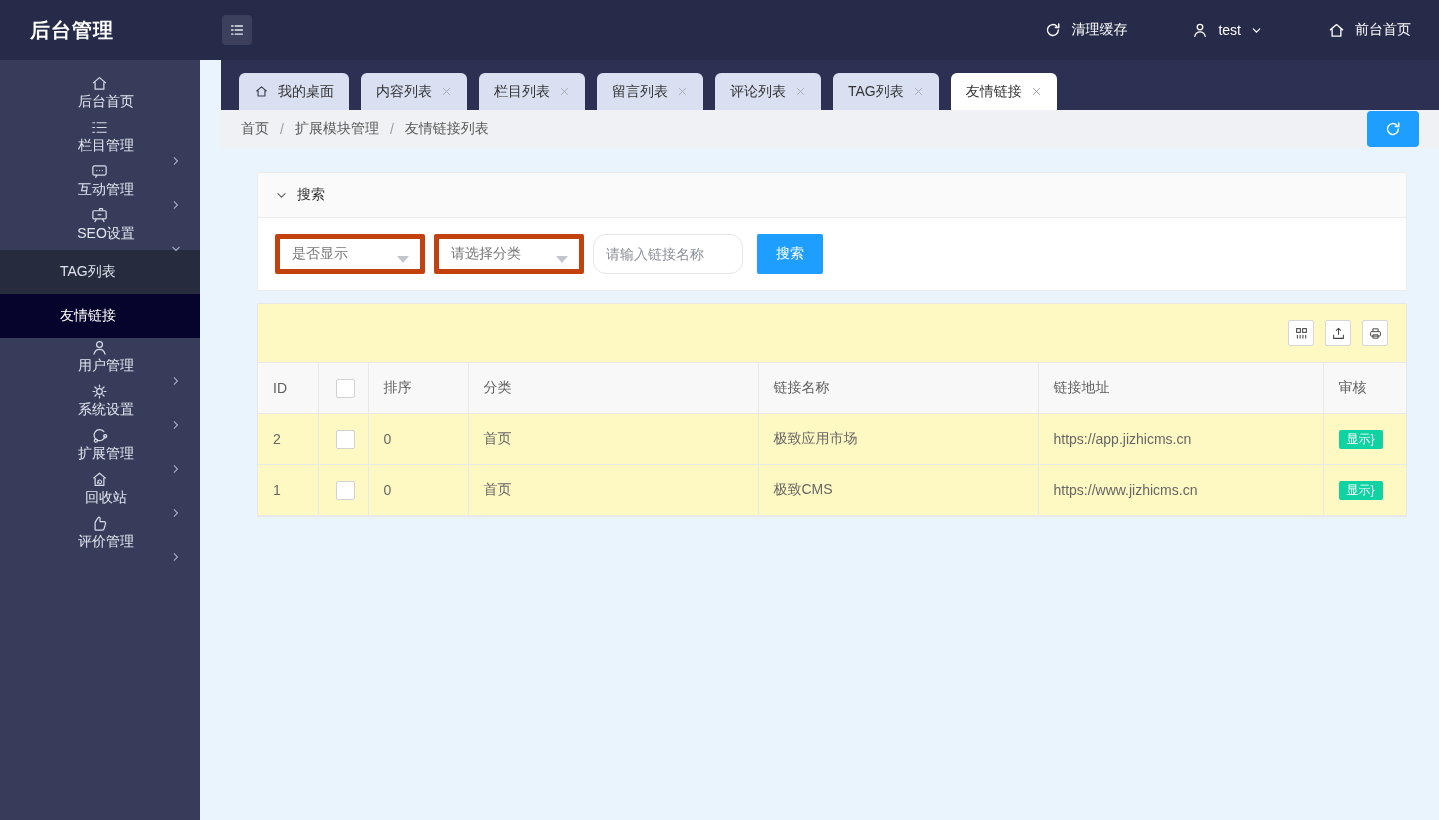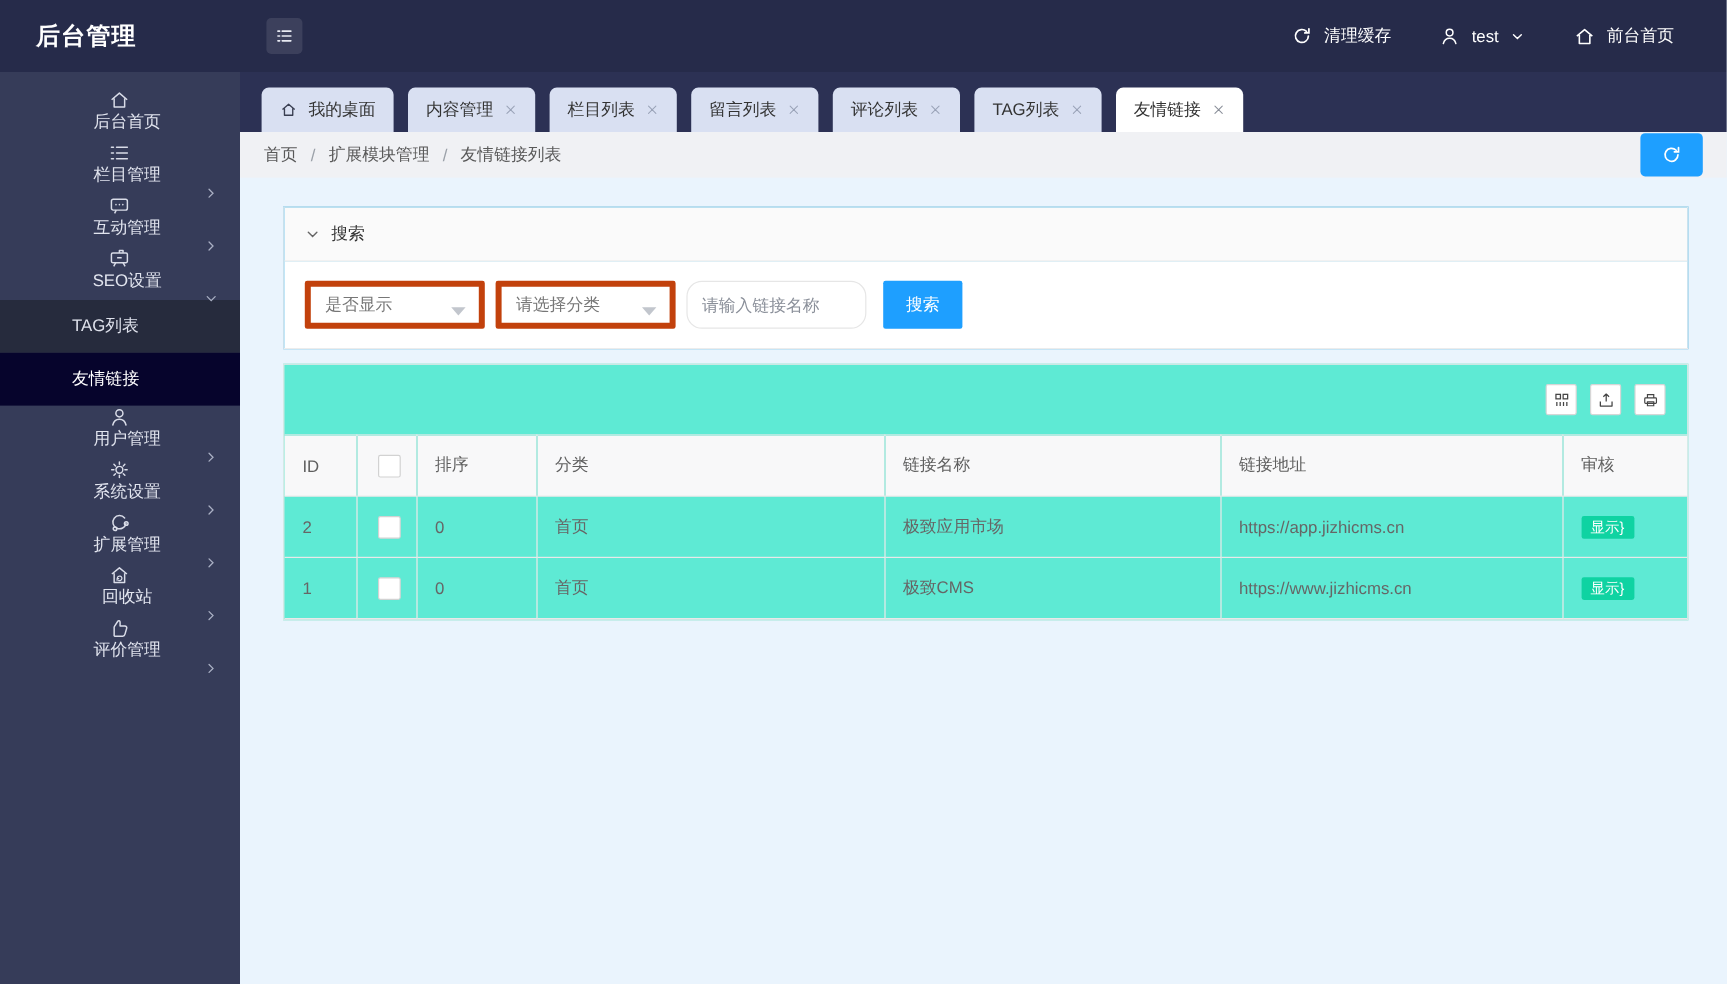--- a/index.html
+++ b/index.html
@@ -18,42 +18,42 @@
     position: absolute; top: 0; left: 0; right: 0; height: 60px;
     background: #262b4a; color: #fff;
     display: flex; align-items: center; z-index: 20;
   }
   .logo { width: 200px; padding-left: 30px; font-size: 20px; font-weight: bold; letter-spacing: 1px; }
   .menu-toggle {
     width: 30px; height: 30px; margin-left: 22px; border-radius: 4px;
     background: rgba(255,255,255,0.10); display: flex; align-items: center; justify-content: center;
     color: #e8eaf2; cursor: pointer;
   }
-  .topbar-right { margin-left: auto; display: flex; align-items: center; gap: 40px; margin-right: 44px; }
+  .topbar-right { margin-left: auto; display: flex; align-items: center; gap: 64px; margin-right: 28px; }
   .top-action { display: flex; align-items: center; gap: 9px; cursor: pointer; font-size: 14px; color: #fff; }
 
   
   .sidebar {
     position: absolute; top: 60px; left: 0; bottom: 0; width: 200px;
     background: #363c59; color: #e2e5ef; padding-top: 14px; z-index: 10;
   }
   .side-item {
     height: 44px; display: flex; align-items: center;
     padding: 0 18px 0 30px; cursor: pointer; font-size: 14px; flex-direction: column;
   }
   .side-item .s-icon { width: 19px; height: 19px; margin-right: 13px; color: #d9dce8; }
   .side-item .s-arrow { margin-left: auto; color: #aab0c4; }
   .side-sub {
     height: 44px; display: flex; align-items: center;
     padding-left: 60px; background: #262b3d; cursor: pointer; color: #dfe2ec;
   }
   .side-sub.active { background: #06042c; color: #ffffff; }
 
   
-  .content { position: absolute; left: 200px; top: 60px; right: 0; bottom: 0; display: flex; flex-direction: column; }
+  .content { position: absolute; left: 200px; top: 60px; right: 0; bottom: 0; display: flex; flex-direction: column; padding-left: 21px; }
 
   .tabbar {
     height: 50px; background: #2c3154; flex: none;
     display: flex; align-items: flex-end; padding-left: 18px; gap: 12px; overflow: hidden;
   }
   .tab {
     height: 37px; background: #d9e0f2; border-radius: 6px 6px 0 0;
     display: flex; align-items: center; gap: 9px; padding: 0 15px;
     font-size: 14px; color: #333; cursor: pointer; white-space: nowrap;
   }
@@ -71,21 +71,21 @@
   .crumb-sep { margin: 0 11px; color: #9aa0a8; }
   .refresh-btn {
     margin-left: auto; width: 52px; height: 36px; border: none; border-radius: 4px;
     background: #1e9fff; color: #fff; display: flex; align-items: center; justify-content: center;
     cursor: pointer;
   }
 
   .main { flex: 1; padding: 24px 32px 0 36px; overflow: hidden; }
 
   
-  .search-panel { background: #0ea5e9; border: 1px solid #ececec; }
+  .search-panel { background: #14b8a6; border: 1px solid #ececec; }
   .sp-header {
     height: 45px; background: #fafafa; border-bottom: 1px solid #ececec;
     display: flex; align-items: center; gap: 9px; padding: 0 17px;
     color: #333; cursor: pointer;
   }
   .sp-header .chev { color: #666; }
   .sp-body { padding: 16px 17px; display: flex; gap: 9px; background: #fff; }
   .fake-select {
     width: 150px; height: 40px; border: 5px solid #c2410c; border-radius: 2px;
     display: flex; align-items: center; padding: 0 28px 0 12px; color: #777;
@@ -103,21 +103,21 @@
   }
   .text-input::placeholder { color: #8a8f99; }
   .search-btn {
     height: 40px; padding: 0 19px; margin-left: 5px; border: none; border-radius: 2px;
     background: #1e9fff; color: #fff; font-size: 14px; cursor: pointer;
     font-family: "Liberation Sans", "DejaVu Sans", sans-serif;
   }
 
   
   .table-card {
-    margin-top: 12px; background: #5eead4; border: 1px solid #e8e8e8;
+    margin-top: 12px; background: #fef9c3; border: 1px solid #e8e8e8;
     flex: 1; display: flex; flex-direction: column; overflow: hidden;
   }
   .tc-toolbar { height: 58px; flex: none; display: flex; align-items: center; justify-content: flex-end; gap: 11px; padding: 0 18px; }
   .tool-btn {
     width: 26px; height: 26px; border: 1px solid #d6d6d6; border-radius: 2px; background: #fff;
     display: flex; align-items: center; justify-content: center; color: #444; cursor: pointer;
   }
   .jtable { border-collapse: collapse; table-layout: fixed; width: 1250px; }
   .jtable th, .jtable td {
     border: 1px solid #e9e9e9; border-top: none; height: 51px;
@@ -331,21 +331,21 @@
   <div class="tabbar">
     <div class="tab">
       <span class="tab-home">
         <svg width="15" height="15" viewBox="0 0 20 20" fill="none" stroke="currentColor" stroke-width="1.5" stroke-linejoin="round">
           <path d="M3.2 9.6L10 3.8l6.8 5.8M5.4 8.6V16h9.2V8.6"></path>
         </svg>
       </span>
       <span>我的桌面</span>
     </div>
     <div class="tab">
-      <span>内容管理</span>
+      <span>内容列表</span>
       <span class="x">
         <svg width="11" height="11" viewBox="0 0 18 18" fill="none" stroke="currentColor" stroke-width="1.4" stroke-linecap="round">
             <path d="M4 4l10 10M14 4L4 14"></path>
           </svg>
       </span>
     </div>
     <div class="tab">
       <span>栏目列表</span>
       <span class="x">
         <svg width="11" height="11" viewBox="0 0 18 18" fill="none" stroke="currentColor" stroke-width="1.4" stroke-linecap="round">

